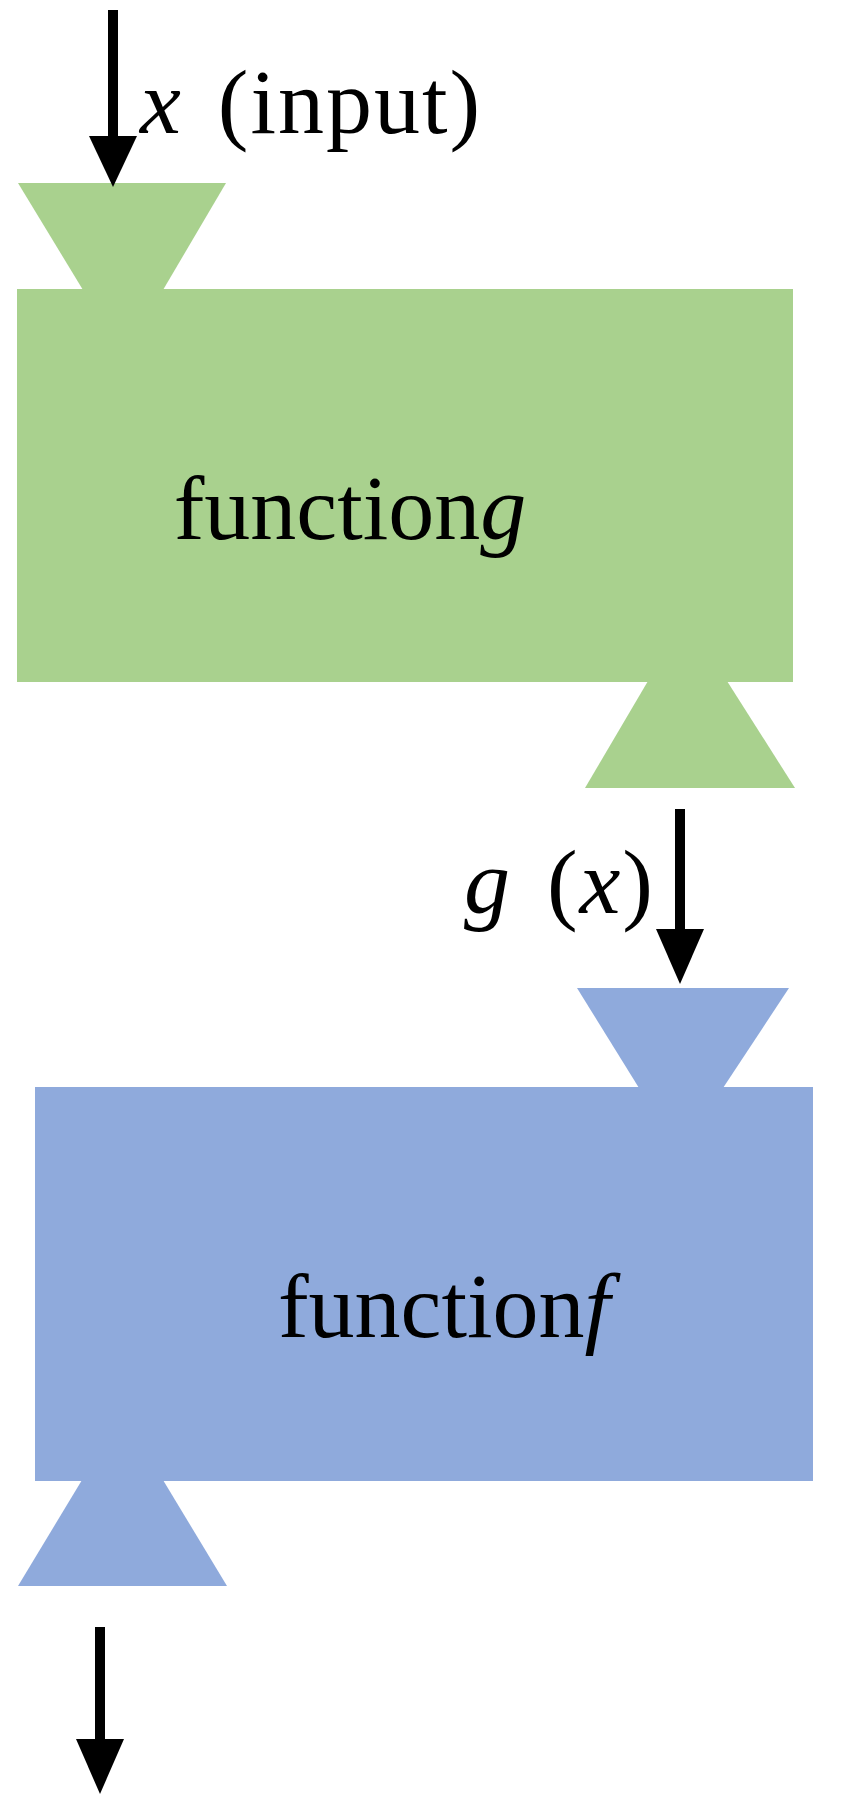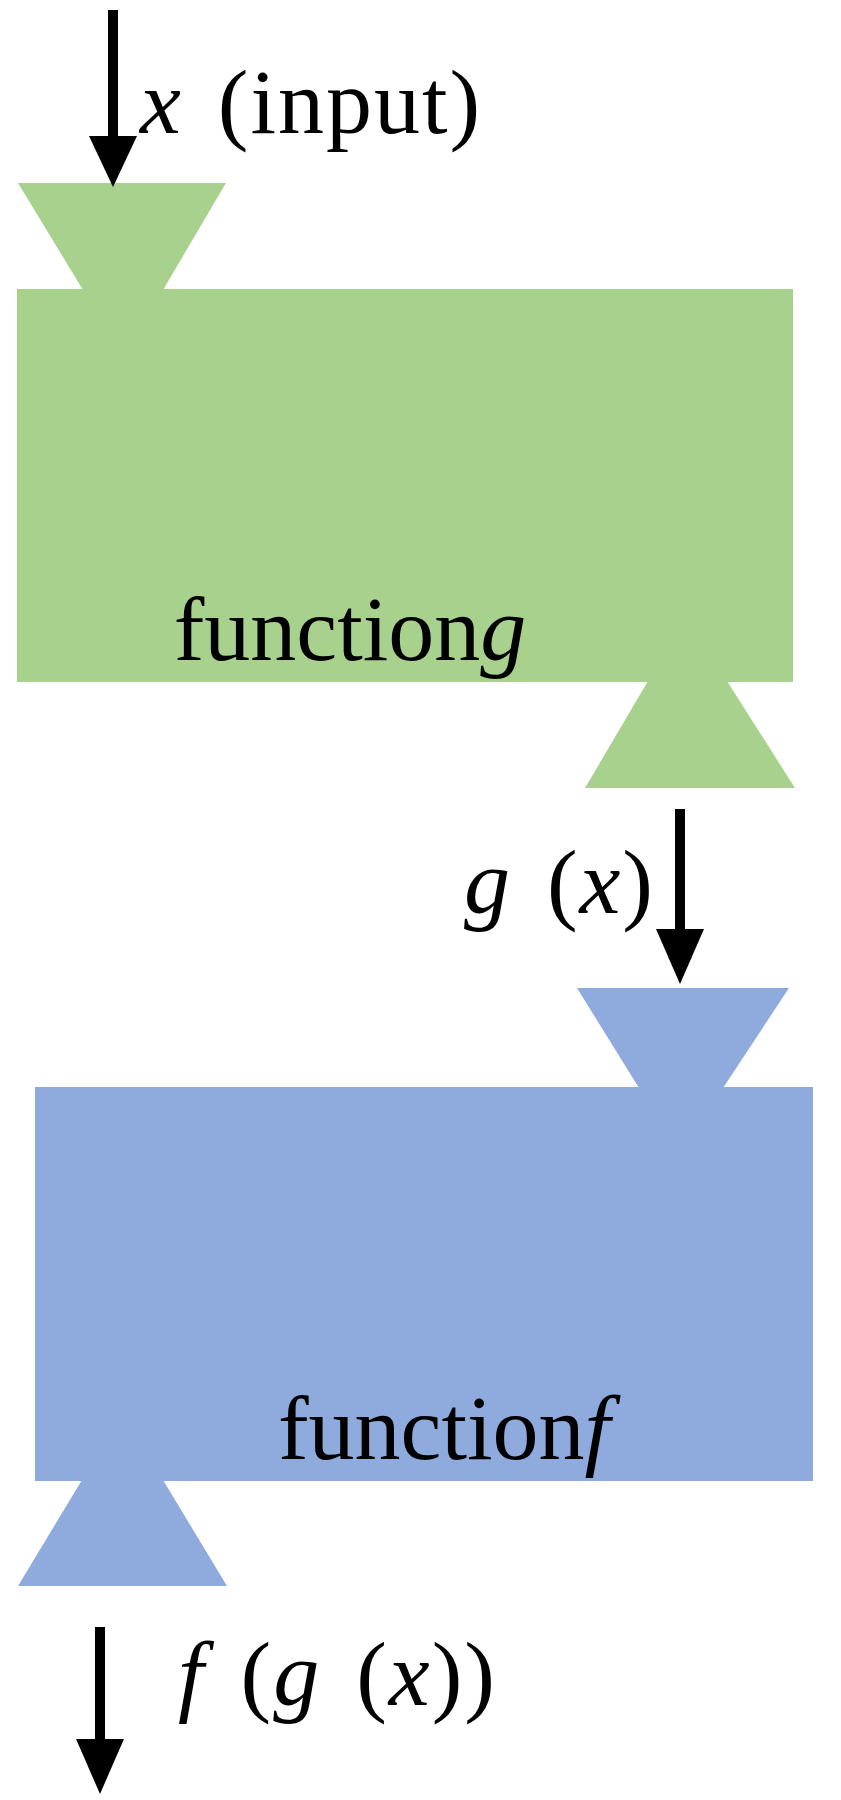--- a/index.html
+++ b/index.html
@@ -17,24 +17,25 @@
     position: absolute;
     font-size: 92px;
     line-height: 1;
     white-space: nowrap;
     color: #000000;
   }
   .mathlabel { letter-spacing: 2px; word-spacing: 10px; }
   .boxlabel {
     position: absolute;
     display: flex;
-    align-items: flex-end;
+    align-items: center;
     justify-content: center;
     font-size: 92px;
     color: #000000;
+    margin-top: 22px;
   }
   .it { font-style: italic; }
   .up { font-style: normal; }
 </style>
 </head>
 <body>
 
 <div class="canvas">
 
   <svg class="shapes" width="841" height="1800" viewBox="0 0 841 1800">
@@ -70,15 +71,14 @@
       <span class="it">g</span>
     </div>
 
   <div class="label mathlabel" style="right:186px; top:836px;"><span class="it">g</span><span class="up"> (</span><span class="it">x</span><span class="up">)</span></div>
 
   <div class="boxlabel" style="left:35px; top:1087px; width:778px; height:394px; padding-left:40px; box-sizing:border-box;">
       <span class="up">function </span>
       <span class="it">f</span>
     </div>
 
-  <div class="label mathlabel" style="left:178px; top:1628px;"><span class="it">f</span><span class="up"> (</span><span class="it">g</span><span class="up"> (</span><span class="it">x</span><span class="up">))</span></div>
 
 </div>
 
 </body></html>

